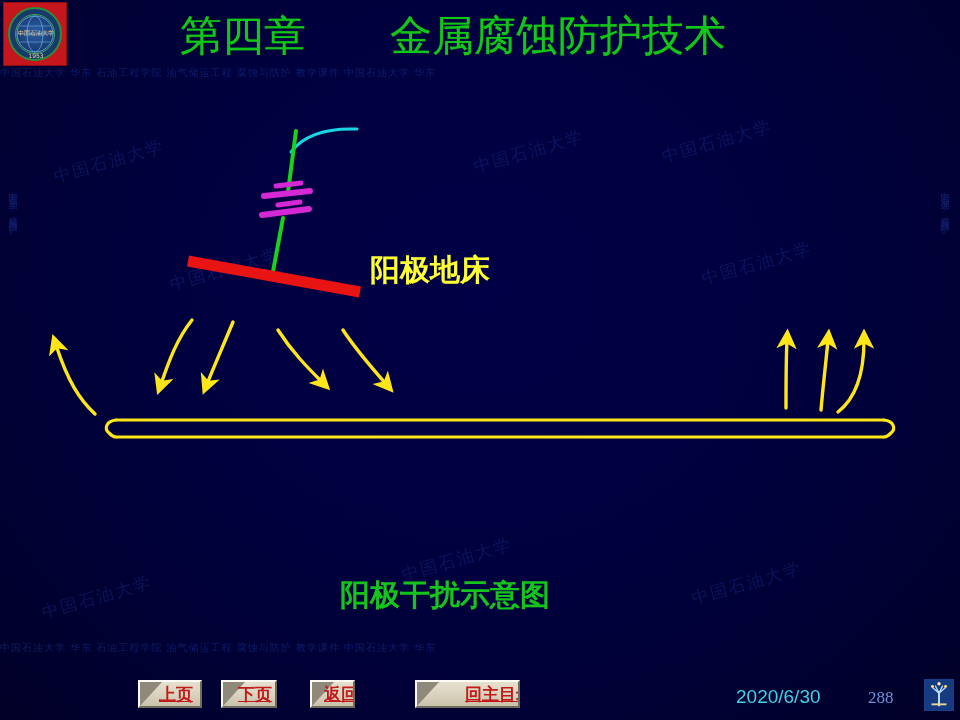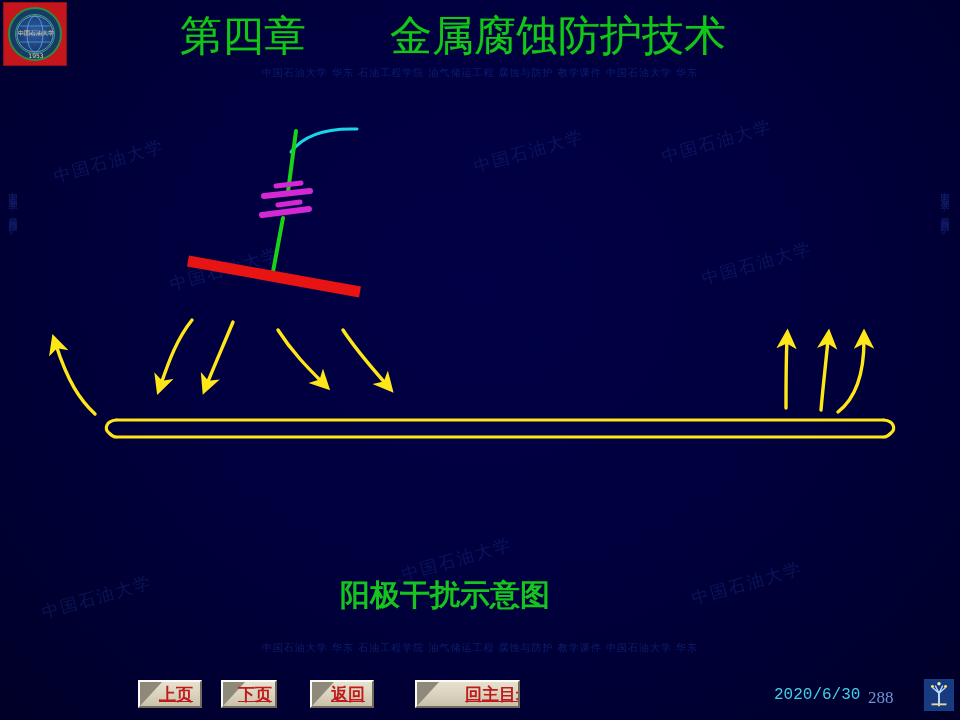--- a/index.html
+++ b/index.html
@@ -21,21 +21,20 @@
   .wm-band {
     position: absolute;
     left: 0;
     width: 960px;
     color: #1a3490;
     opacity: 0.55;
     font-size: 10px;
     letter-spacing: 1px;
     white-space: nowrap;
     overflow: hidden;
-    text-align: center;
     font-family: "DejaVu Sans", "Liberation Sans", sans-serif;
   }
   .wm-vert {
     position: absolute;
     color: #22399a;
     opacity: 0.5;
     font-size: 9px;
     letter-spacing: 2px;
     white-space: nowrap;
     writing-mode: vertical-rl;
@@ -177,30 +176,30 @@
   .navbtn .corner {
     position: absolute;
     left: 0; top: 0;
     width: 0; height: 0;
     border-top: 24px solid #8e897a;
     border-right: 22px solid transparent;
   }
   .navbtn .cap { position: relative; z-index: 2; padding-left: 12px; }
   #btn-prev { left: 138px; width: 64px; }
   #btn-next { left: 221px; width: 56px; }
-  #btn-back { left: 310px; width: 64px; }
+  #btn-back { left: 310px; width: 45px; }
   #btn-menu { left: 415px; width: 105px; padding-left: 36px; }
 
   #footer-date {
     position: absolute;
-    left: 774px;
+    left: 736px;
     top: 686px;
     color: #3fd0e8;
-    font-size: 16px;
-    font-family: Liberation Mono, monospace;
+    font-size: 19px;
+    font-family: Liberation Sans, sans-serif;
     white-space: nowrap;
   }
   #footer-page {
     position: absolute;
     left: 868px;
     top: 688px;
     color: #6f93d8;
     font-size: 17px;
     font-family: Liberation Serif, serif;
   }
@@ -290,20 +289,21 @@
       <path d="M343,330 C356,350 372,368 386,384" fill="none" stroke="#ffe619" stroke-width="3.4" stroke-linecap="round" marker-end="url(#ahead)"></path>
     </g>
 
     <g>
       <path d="M786,408 C786,384 786,360 787,340" fill="none" stroke="#ffe619" stroke-width="3.4" stroke-linecap="round" marker-end="url(#ahead)"></path>
       <path d="M821,410 C823,386 826,362 828,340" fill="none" stroke="#ffe619" stroke-width="3.4" stroke-linecap="round" marker-end="url(#ahead)"></path>
       <path d="M838,412 C856,398 864,372 864,340" fill="none" stroke="#ffe619" stroke-width="3.4" stroke-linecap="round" marker-end="url(#ahead)"></path>
     </g>
   </svg>
 
+  <div class="lbl" id="label-anode-bed">阳极地床</div>
 
   <div id="caption">阳极干扰示意图</div>
 
   <div class="navbtn" id="btn-prev">
     <span class="corner"></span>
     <span class="cap">上页</span>
   </div>
   <div class="navbtn" id="btn-next">
     <span class="corner"></span>
     <span class="cap">下页</span>

